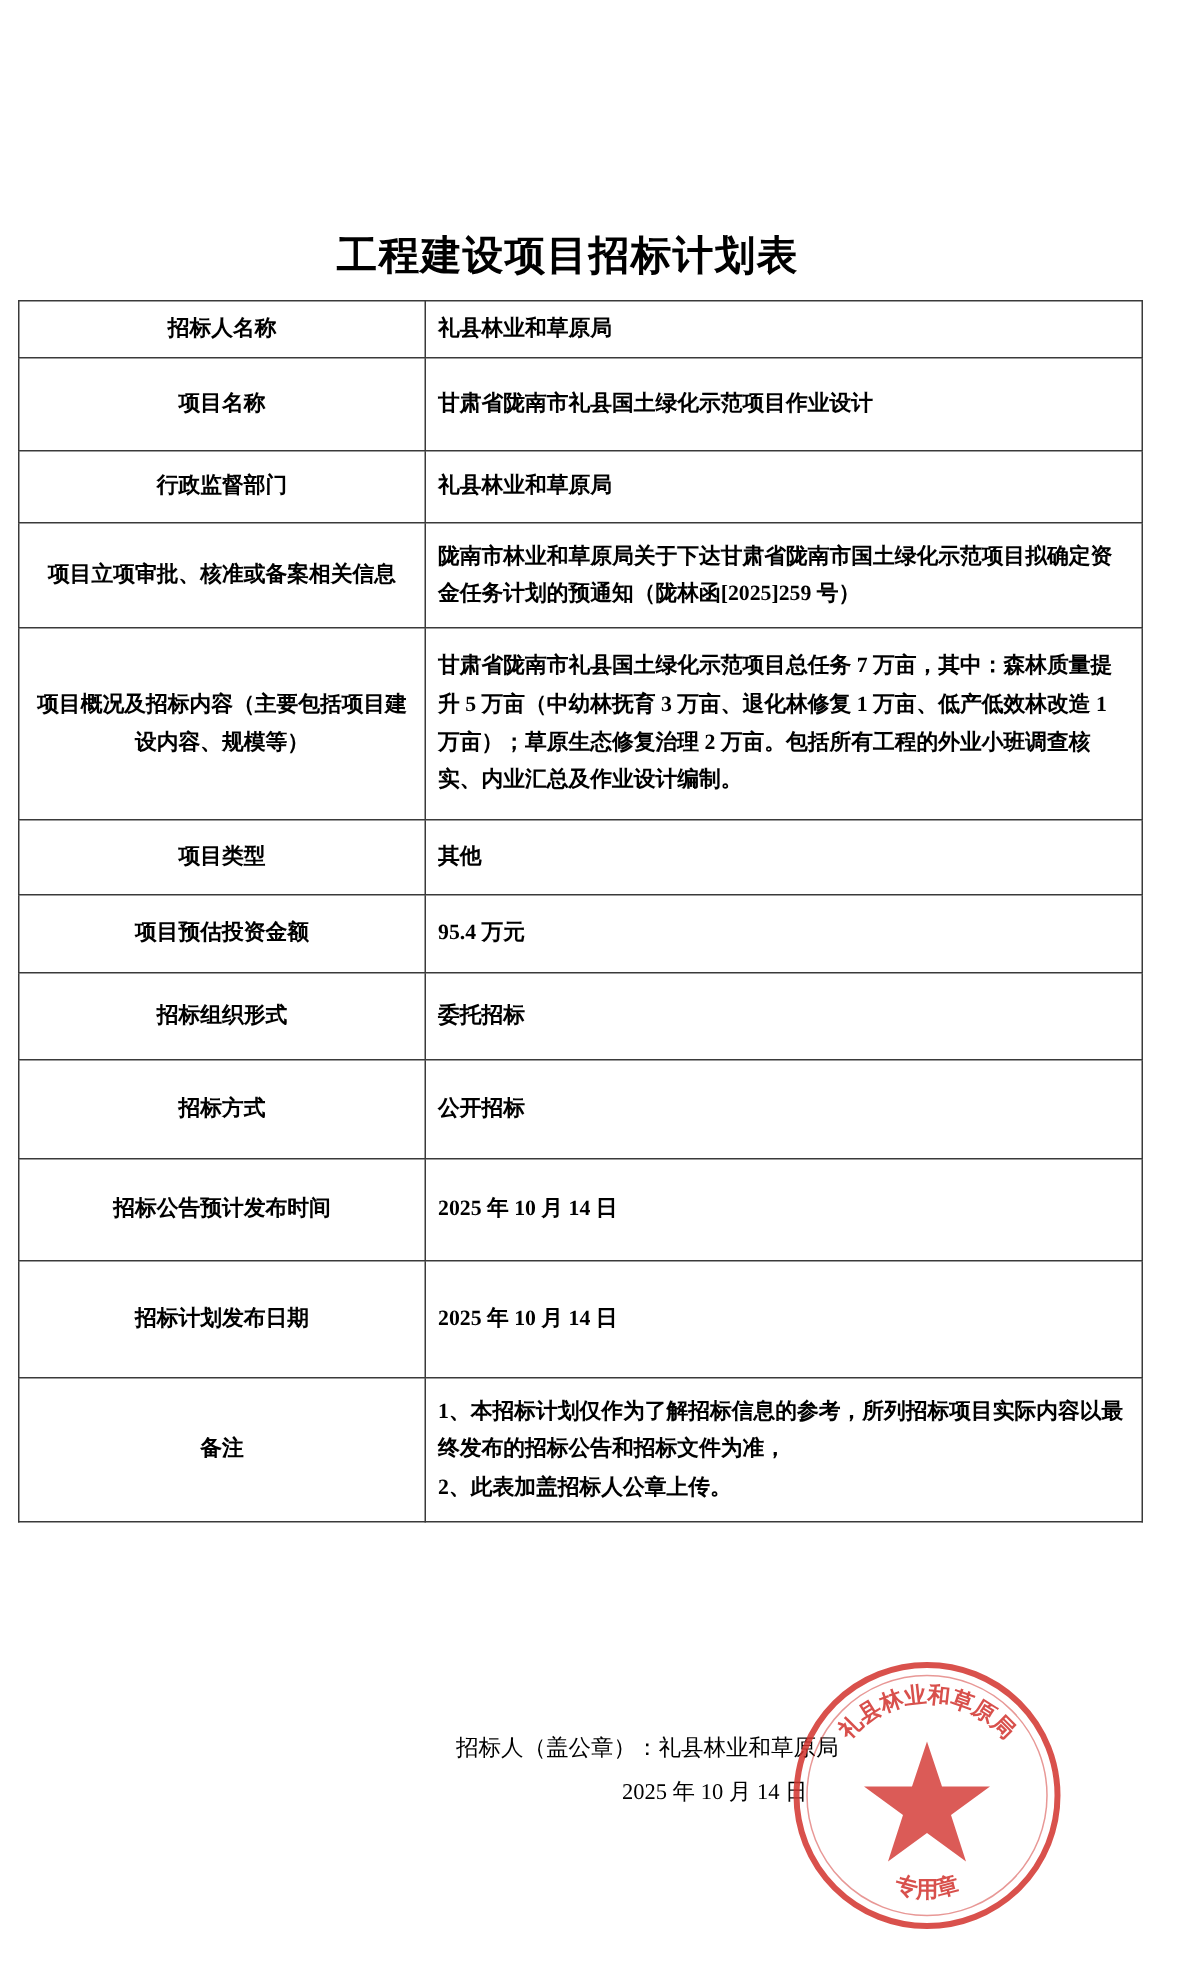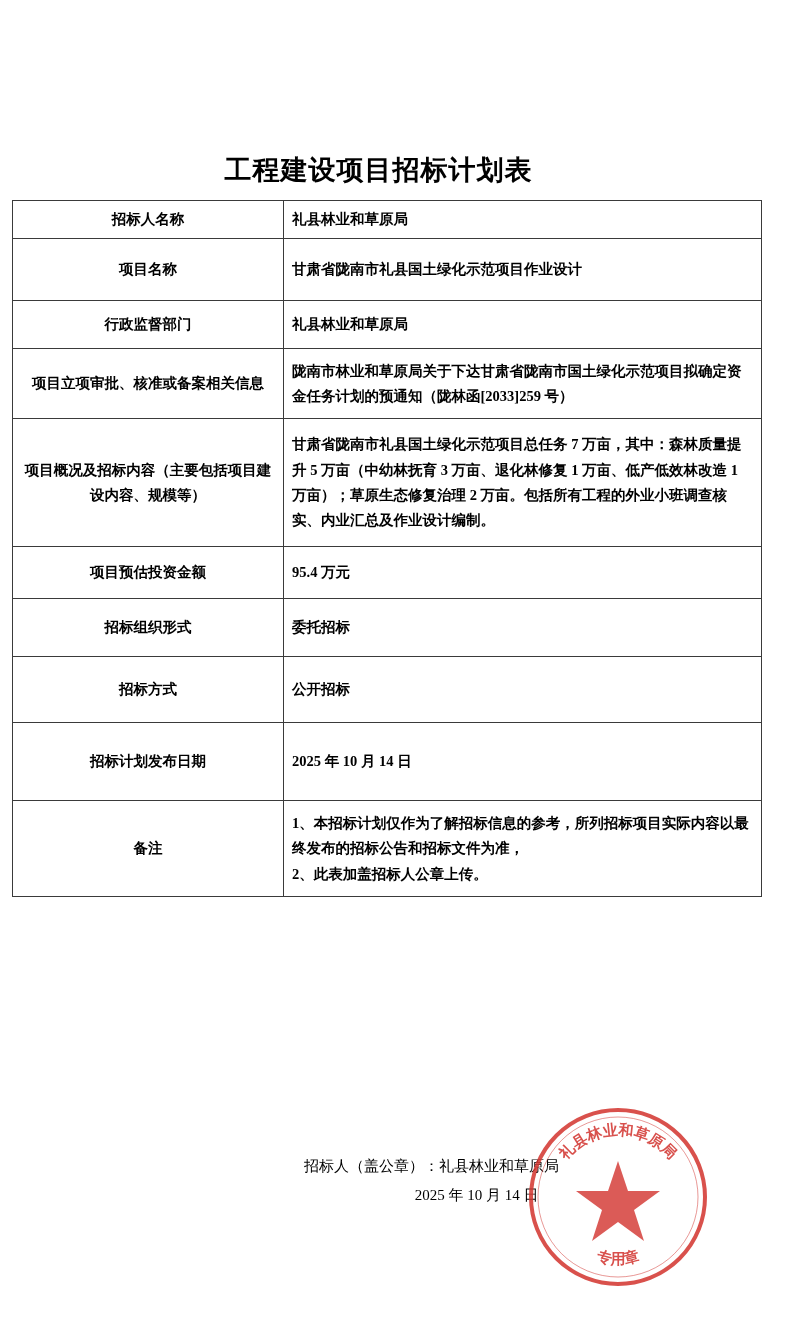--- a/index.html
+++ b/index.html
@@ -123,37 +123,45 @@
       <tr class="r2">
         <td class="label">项目名称</td>
         <td class="value bold">甘肃省陇南市礼县国土绿化示范项目作业设计</td>
       </tr>
       <tr class="r3">
         <td class="label">行政监督部门</td>
         <td class="value bold">礼县林业和草原局</td>
       </tr>
       <tr class="r4">
         <td class="label">项目立项审批、核准或备案相关信息</td>
-        <td class="value bold">陇南市林业和草原局关于下达甘肃省陇南市国土绿化示范项目拟确定资金任务计划的预通知（陇林函[2033]259 号）</td>
+        <td class="value bold">陇南市林业和草原局关于下达甘肃省陇南市国土绿化示范项目拟确定资金任务计划的预通知（陇林函[2025]259 号）</td>
       </tr>
       <tr class="r5">
         <td class="label">项目概况及招标内容（主要包括项目建设内容、规模等）</td>
         <td class="value bold">甘肃省陇南市礼县国土绿化示范项目总任务 7 万亩，其中：森林质量提升 5 万亩（中幼林抚育 3 万亩、退化林修复 1 万亩、低产低效林改造 1 万亩）；草原生态修复治理 2 万亩。包括所有工程的外业小班调查核实、内业汇总及作业设计编制。</td>
+      </tr>
+      <tr class="r6">
+        <td class="label">项目类型</td>
+        <td class="value bold">其他</td>
       </tr>
       <tr class="r7">
         <td class="label">项目预估投资金额</td>
         <td class="value">95.4 万元</td>
       </tr>
       <tr class="r8">
         <td class="label">招标组织形式</td>
         <td class="value bold">委托招标</td>
       </tr>
       <tr class="r9">
         <td class="label">招标方式</td>
         <td class="value bold">公开招标</td>
+      </tr>
+      <tr class="r10">
+        <td class="label">招标公告预计发布时间</td>
+        <td class="value">2025 年 10 月 14 日</td>
       </tr>
       <tr class="r11">
         <td class="label">招标计划发布日期</td>
         <td class="value">2025 年 10 月 14 日</td>
       </tr>
       <tr class="r12">
         <td class="label">备注</td>
         <td class="value" style="white-space: pre-line;">1、本招标计划仅作为了解招标信息的参考，所列招标项目实际内容以最终发布的招标公告和招标文件为准，
 2、此表加盖招标人公章上传。</td>
       </tr>

